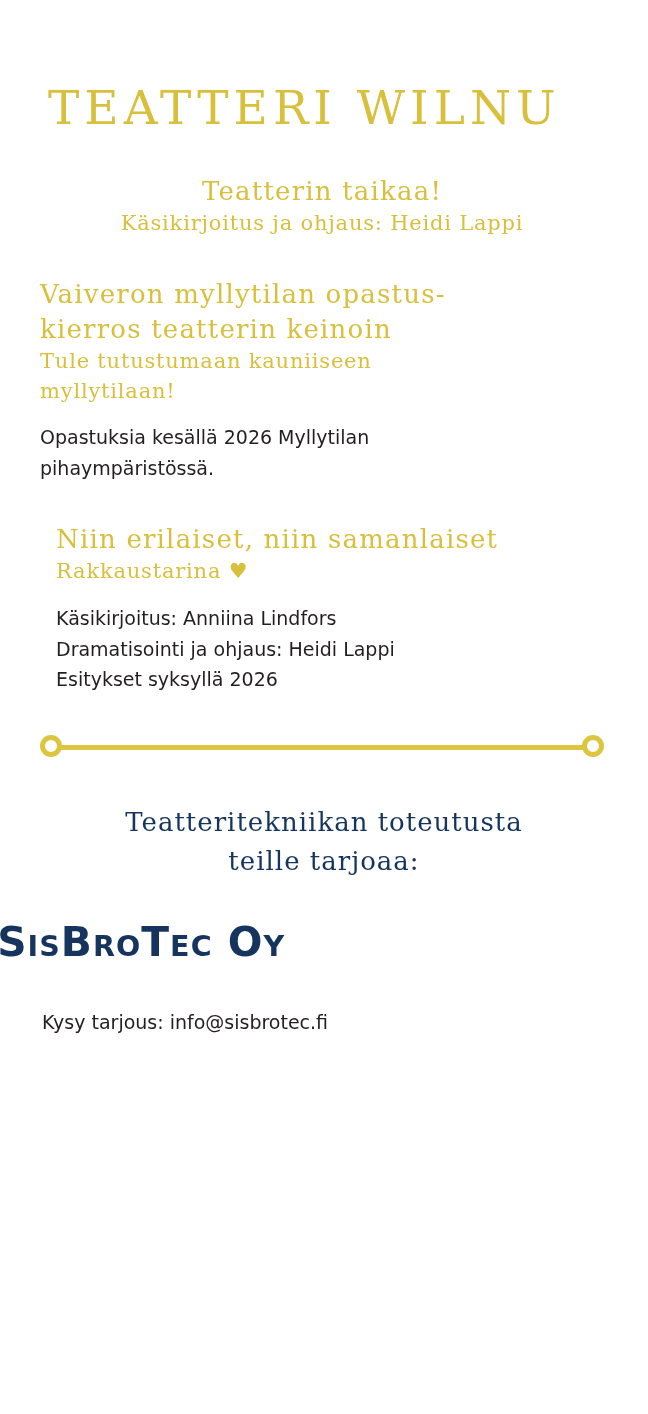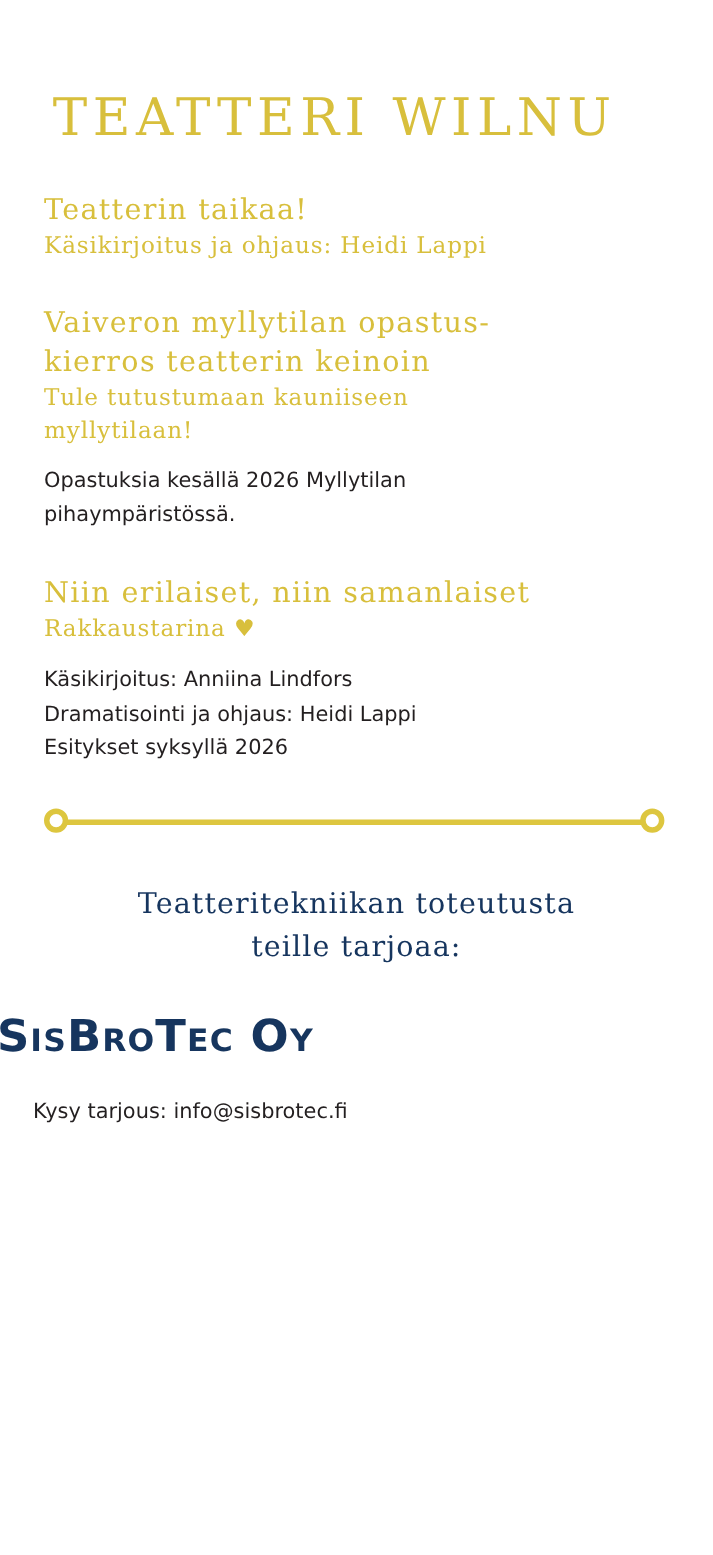--- a/index.html
+++ b/index.html
@@ -31,23 +31,23 @@
     font-weight: 400;
     margin: 0;
     padding: 82px 0 0 48px;
     line-height: 1.1;
   }
 
   
   .section {
     padding: 0 44px 0 40px;
   }
-  .sec-1 { padding-top: 40px; }
+  .sec-1 { padding-top: 40px; text-align: center; }
   .sec-2 { padding-top: 38px; }
-  .sec-3 { padding-top: 38px; }
+  .sec-3 { padding-top: 38px; margin-left: 16px; }
 
   .sec-title {
     font-family: "DejaVu Serif", serif;
     color: #d8bf3c;
     font-size: 26px;
     letter-spacing: 1.2px;
     line-height: 1.35;
     font-weight: 400;
     margin: 0;
   }
@@ -134,21 +134,21 @@
     padding: 40px 36px 0 26px;
     margin: 0;
     white-space: pre-line;
   }
   .sponsor-contact {
     font-family: "DejaVu Sans", sans-serif;
     color: #231f20;
     font-size: 19px;
     line-height: 1.62;
     padding: 26px 26px 0 26px;
-    margin: 4px;
+    margin: 16px;
   }
 </style>
 </head>
 <body>
 
 <div class="page">
 
   <h1 class="main-title">TEATTERI WILNU</h1>
 
   <div class="section sec-1">

